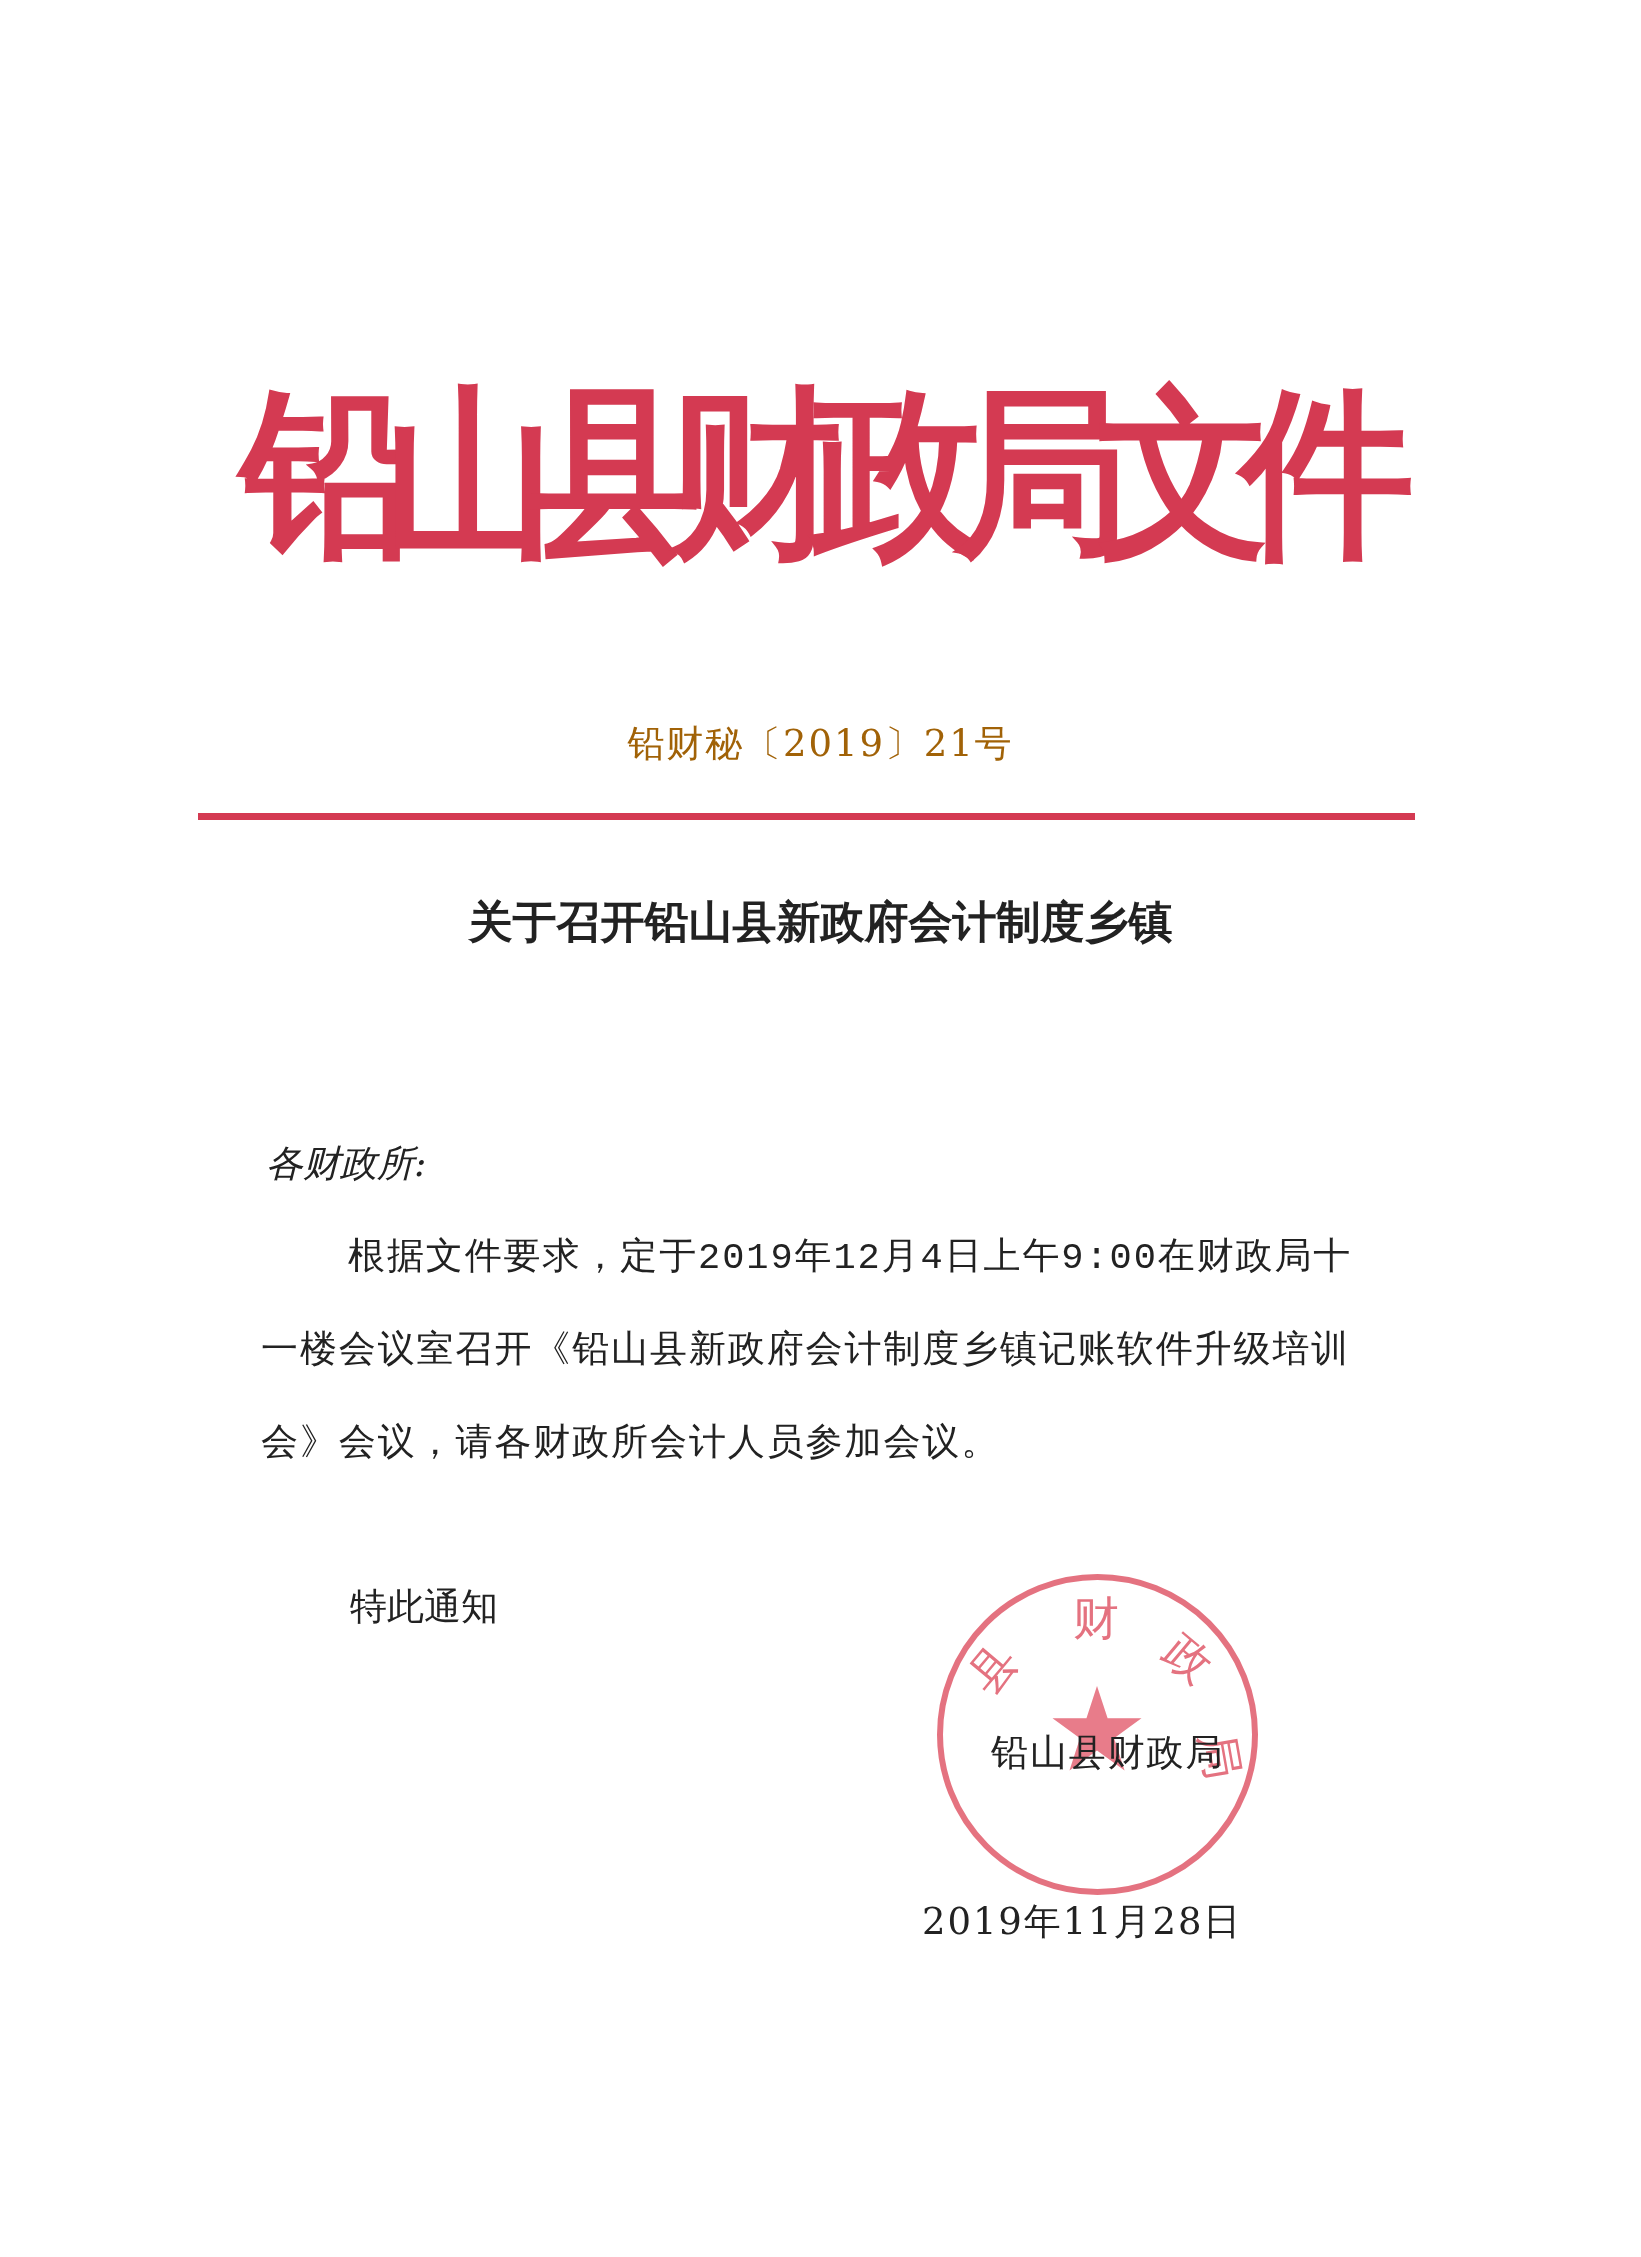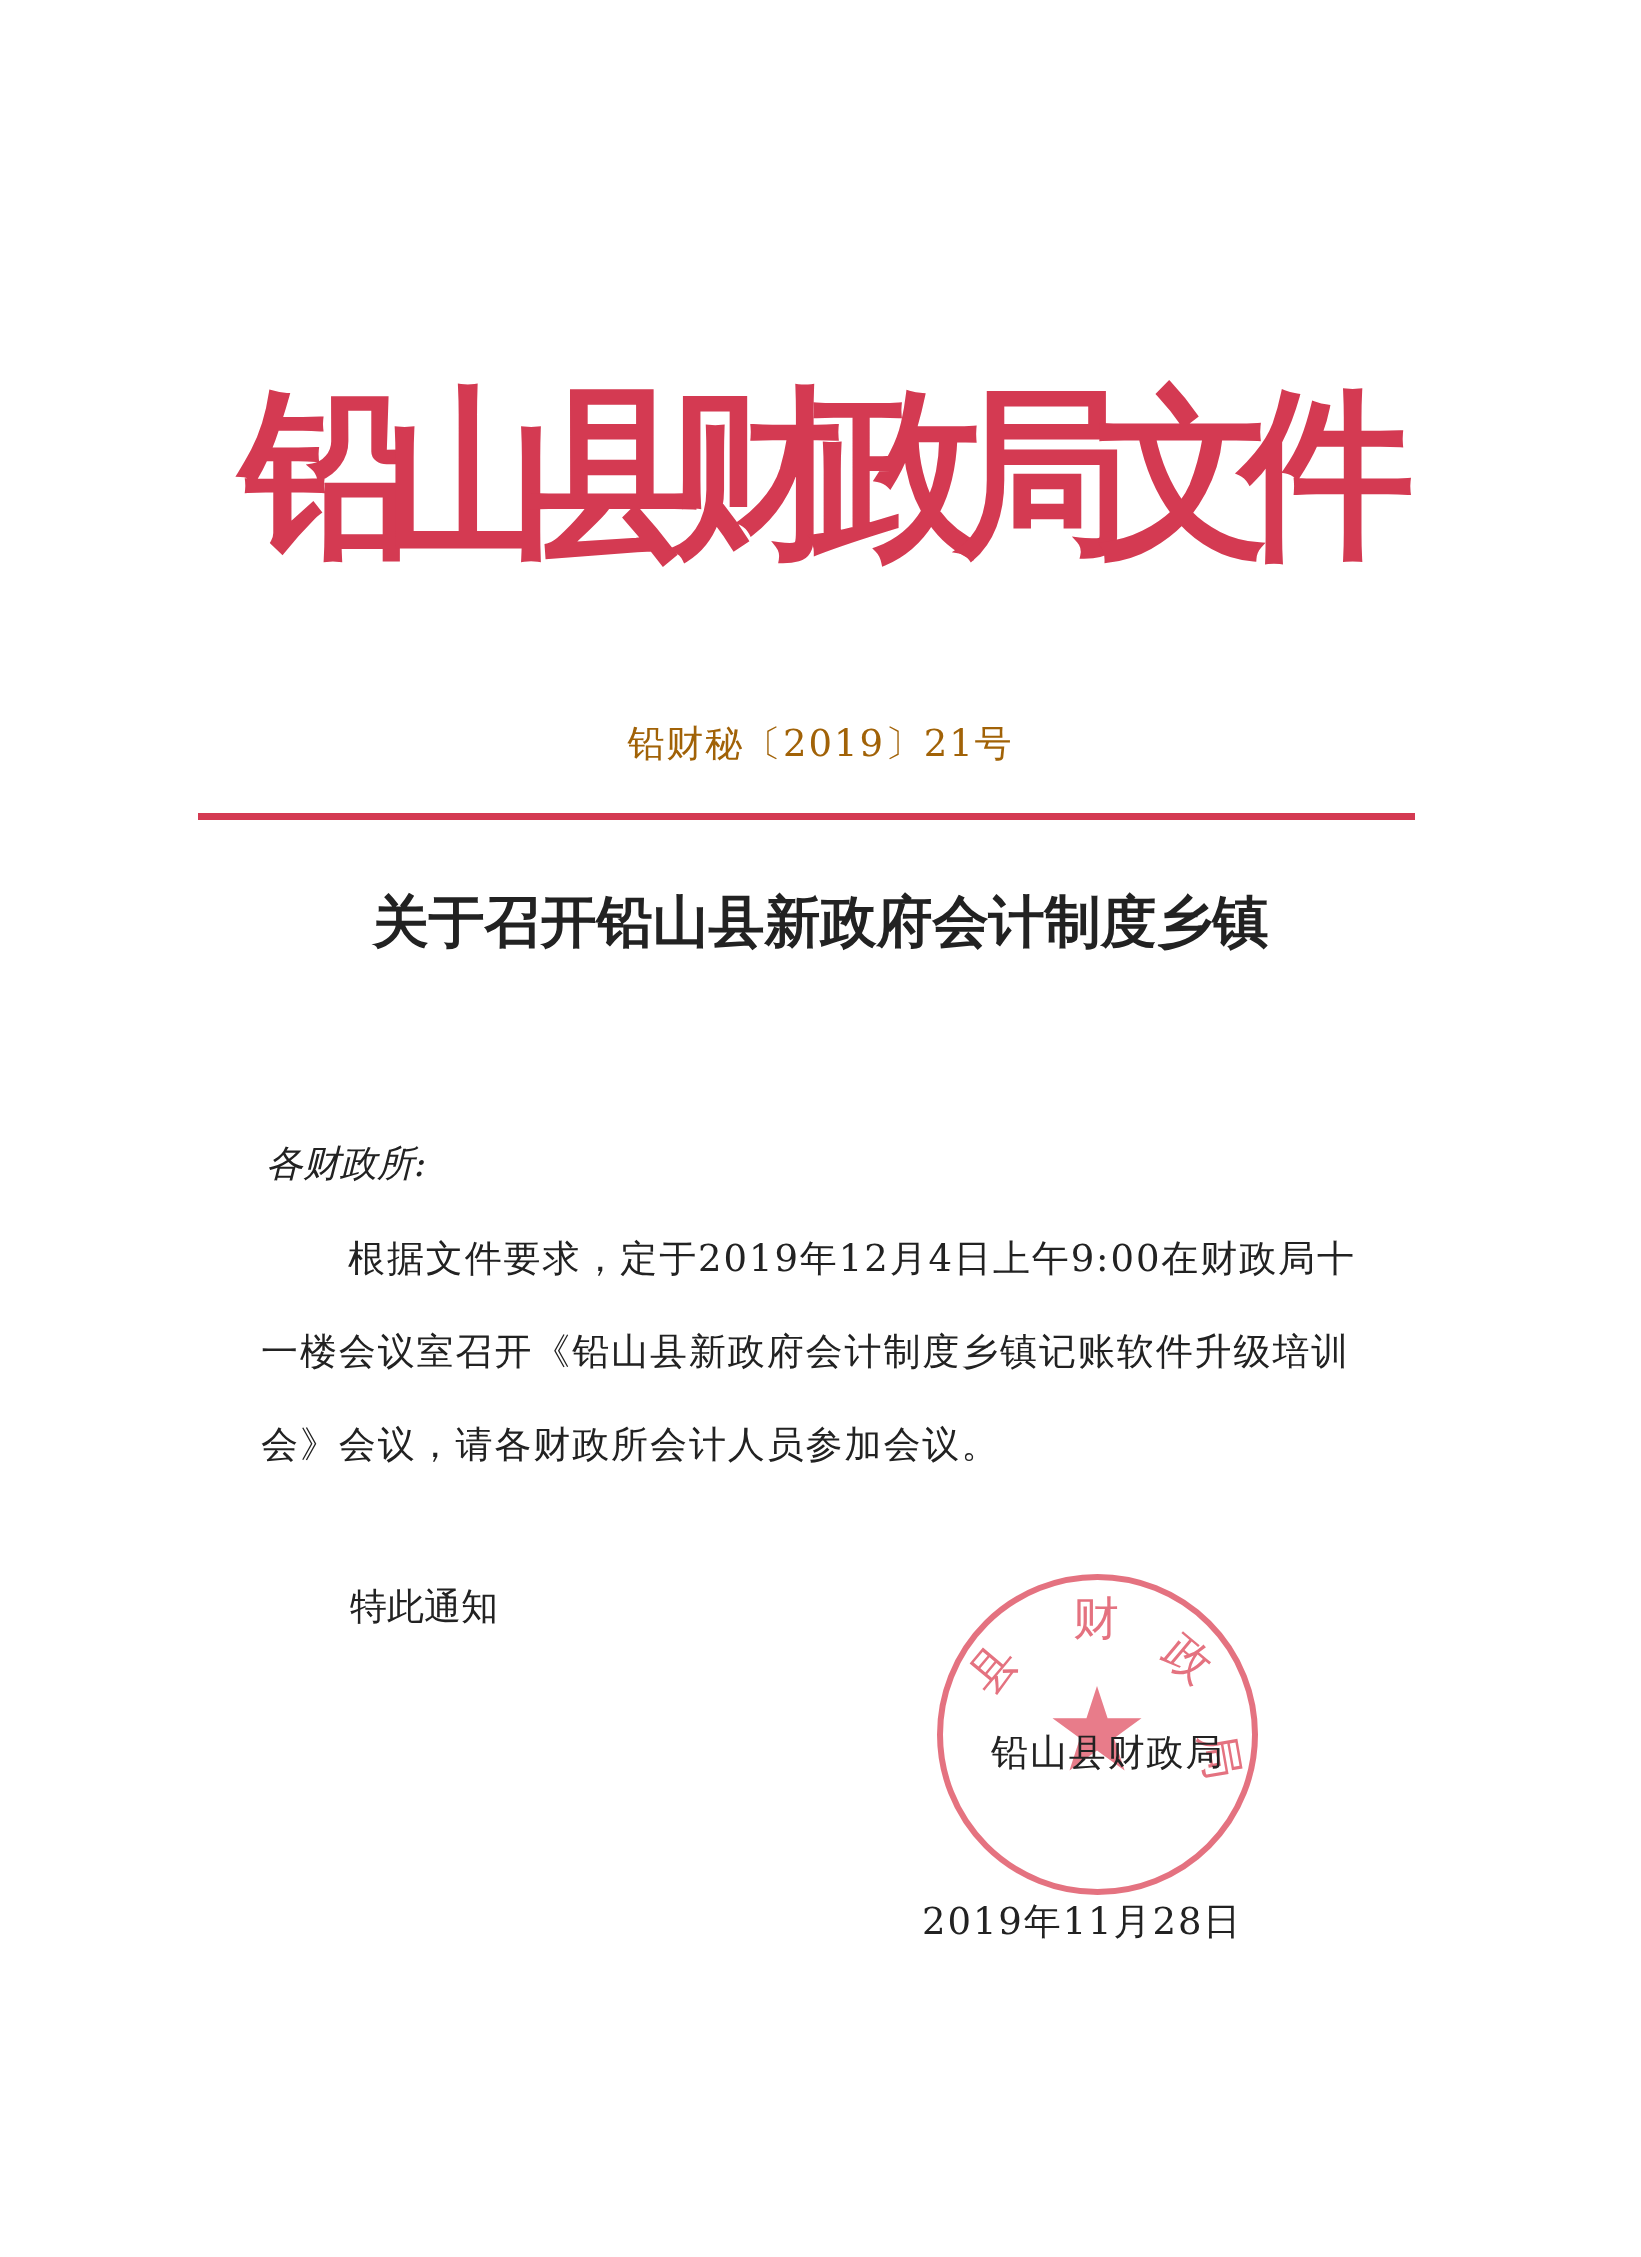--- a/index.html
+++ b/index.html
@@ -16,26 +16,26 @@
   .masthead span { display: inline-block; width: 140px; text-align: center; }
   .docnum {
     position: absolute; left: 0; width: 100%; top: 719px; text-align: center;
     font-size: 37px; letter-spacing: 1.9px; color: #a16207;
   }
   .redline {
     position: absolute; left: 198px; top: 813px; width: 1217px; height: 6.8px; background: #d43a52;
   }
   .title {
     position: absolute; left: 0; width: 100%; top: 879px; text-align: center;
-    font-family: "DejaVu Sans", sans-serif; font-weight: bold; font-size: 56px; line-height: 85px; color: #222;
+    font-family: "DejaVu Sans", sans-serif; font-weight: bold; font-size: 44px; line-height: 85px; color: #222;
   }
   .salutation { position: absolute; left: 266px; top: 1139px; font-size: 37px; font-style: italic; }
   .body-text {
     position: absolute; left: 261px; top: 1212px; width: 1120px;
-    font-size: 37px; line-height: 93px; text-indent: 87px; letter-spacing: 1.9px;
+    font-size: 37px; line-height: 93px; text-indent: 87px; letter-spacing: 1.9px; font-family: Liberation Mono, monospace;
   }
   .closing { position: absolute; left: 350px; top: 1582px; font-size: 37px; }
   .seal {
     position: absolute; left: 937px; top: 1574px; width: 309px; height: 309px;
     border: 6.8px solid #e05a6a; border-radius: 50%; opacity: 0.85;
   }
   .seal-star {
     position: absolute; left: 101px; top: 97px; width: 106px; height: 106px;
     color: #e46676; font-size: 116px; line-height: 106px; text-align: center;
   }

